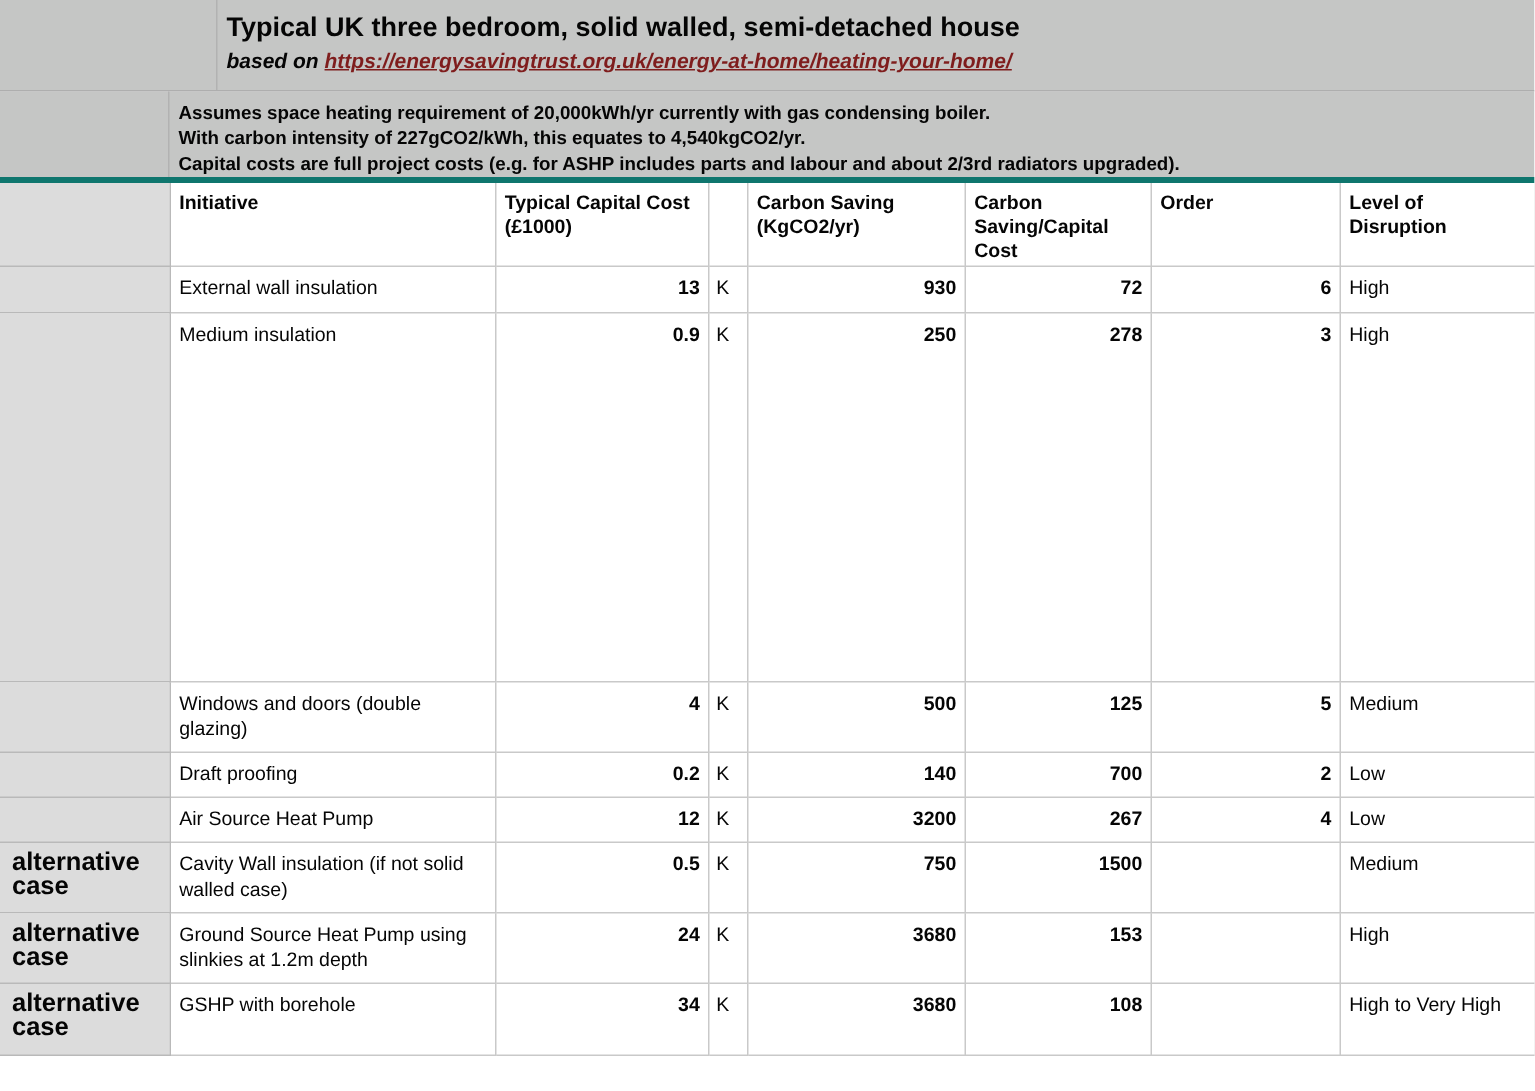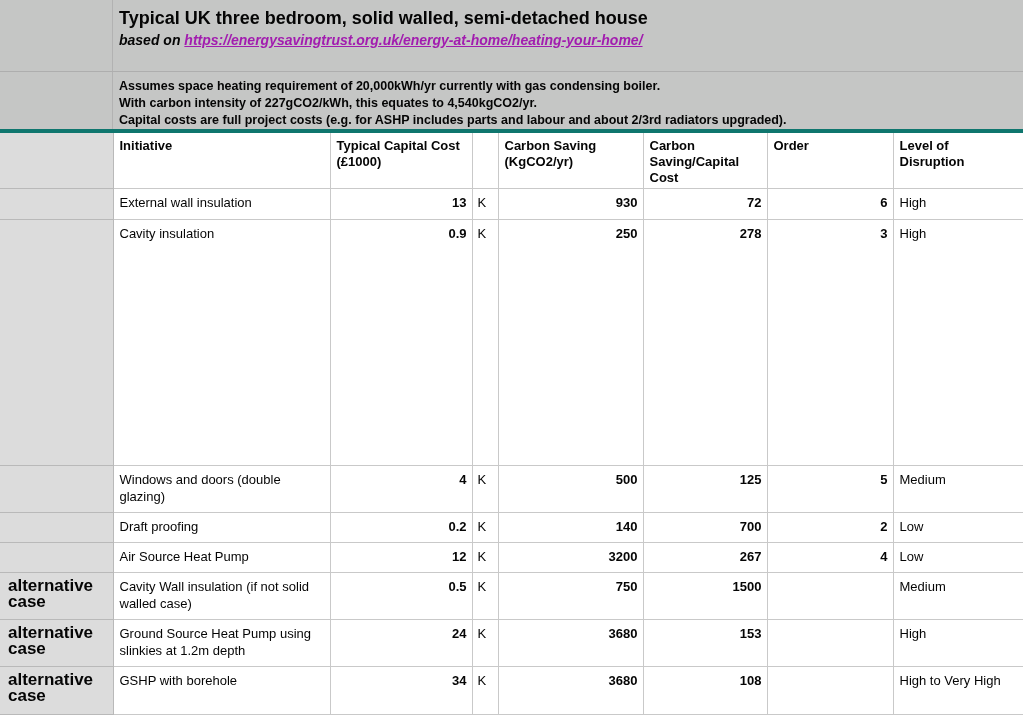--- a/index.html
+++ b/index.html
@@ -12,42 +12,42 @@
     font-family: "Liberation Sans", sans-serif;
     color: #050505;
     box-sizing: border-box;
   }
   
   .band {
     display: flex;
     background: #c5c6c5;
     box-sizing: border-box;
   }
-  .band-title { height: 72px; border-bottom: 1px solid #aeaeae; }
+  .band-title { height: 61px; border-bottom: 1px solid #aeaeae; padding-left: 32px; }
   .band-notes { height: 61px; border-bottom: 4px solid #0f766e; }
   .band-left {
     width: 113px;
     flex: 0 0 113px;
     border-right: 1px solid #b2b2b2;
     box-sizing: border-box;
   }
   .band-main { flex: 1; padding-left: 6px; box-sizing: border-box; }
   .title {
     padding-top: 7px;
     font-size: 18px;
     line-height: 23px;
     font-weight: bold;
   }
   .subtitle {
     font-size: 14px;
     line-height: 20px;
     font-weight: bold;
     font-style: italic;
   }
-  .link { text-decoration: underline; color: #a21caf; cursor: pointer; }
+  .link { text-decoration: underline; color: #7f1d1d; cursor: pointer; }
   .notes {
     padding-top: 6px;
     font-size: 12.5px;
     line-height: 17px;
     font-weight: bold;
   }
   
   table.grid {
     width: 1023px;
     table-layout: fixed;
@@ -131,21 +131,21 @@
           <td class="c-text">External wall insulation</td>
           <td class="c-num">13</td>
           <td class="c-unit">K</td>
           <td class="c-num">930</td>
           <td class="c-num">72</td>
           <td class="c-num">6</td>
           <td class="c-text">High</td>
         </tr>
         <tr style="height: 246px;">
           <td class="rowhead"></td>
-          <td class="c-text">Cavity insulation</td>
+          <td class="c-text">Medium insulation</td>
           <td class="c-num">0.9</td>
           <td class="c-unit">K</td>
           <td class="c-num">250</td>
           <td class="c-num">278</td>
           <td class="c-num">3</td>
           <td class="c-text">High</td>
         </tr>
         <tr style="height: 47px;">
           <td class="rowhead"></td>
           <td class="c-text">Windows and doors (double glazing)</td>

